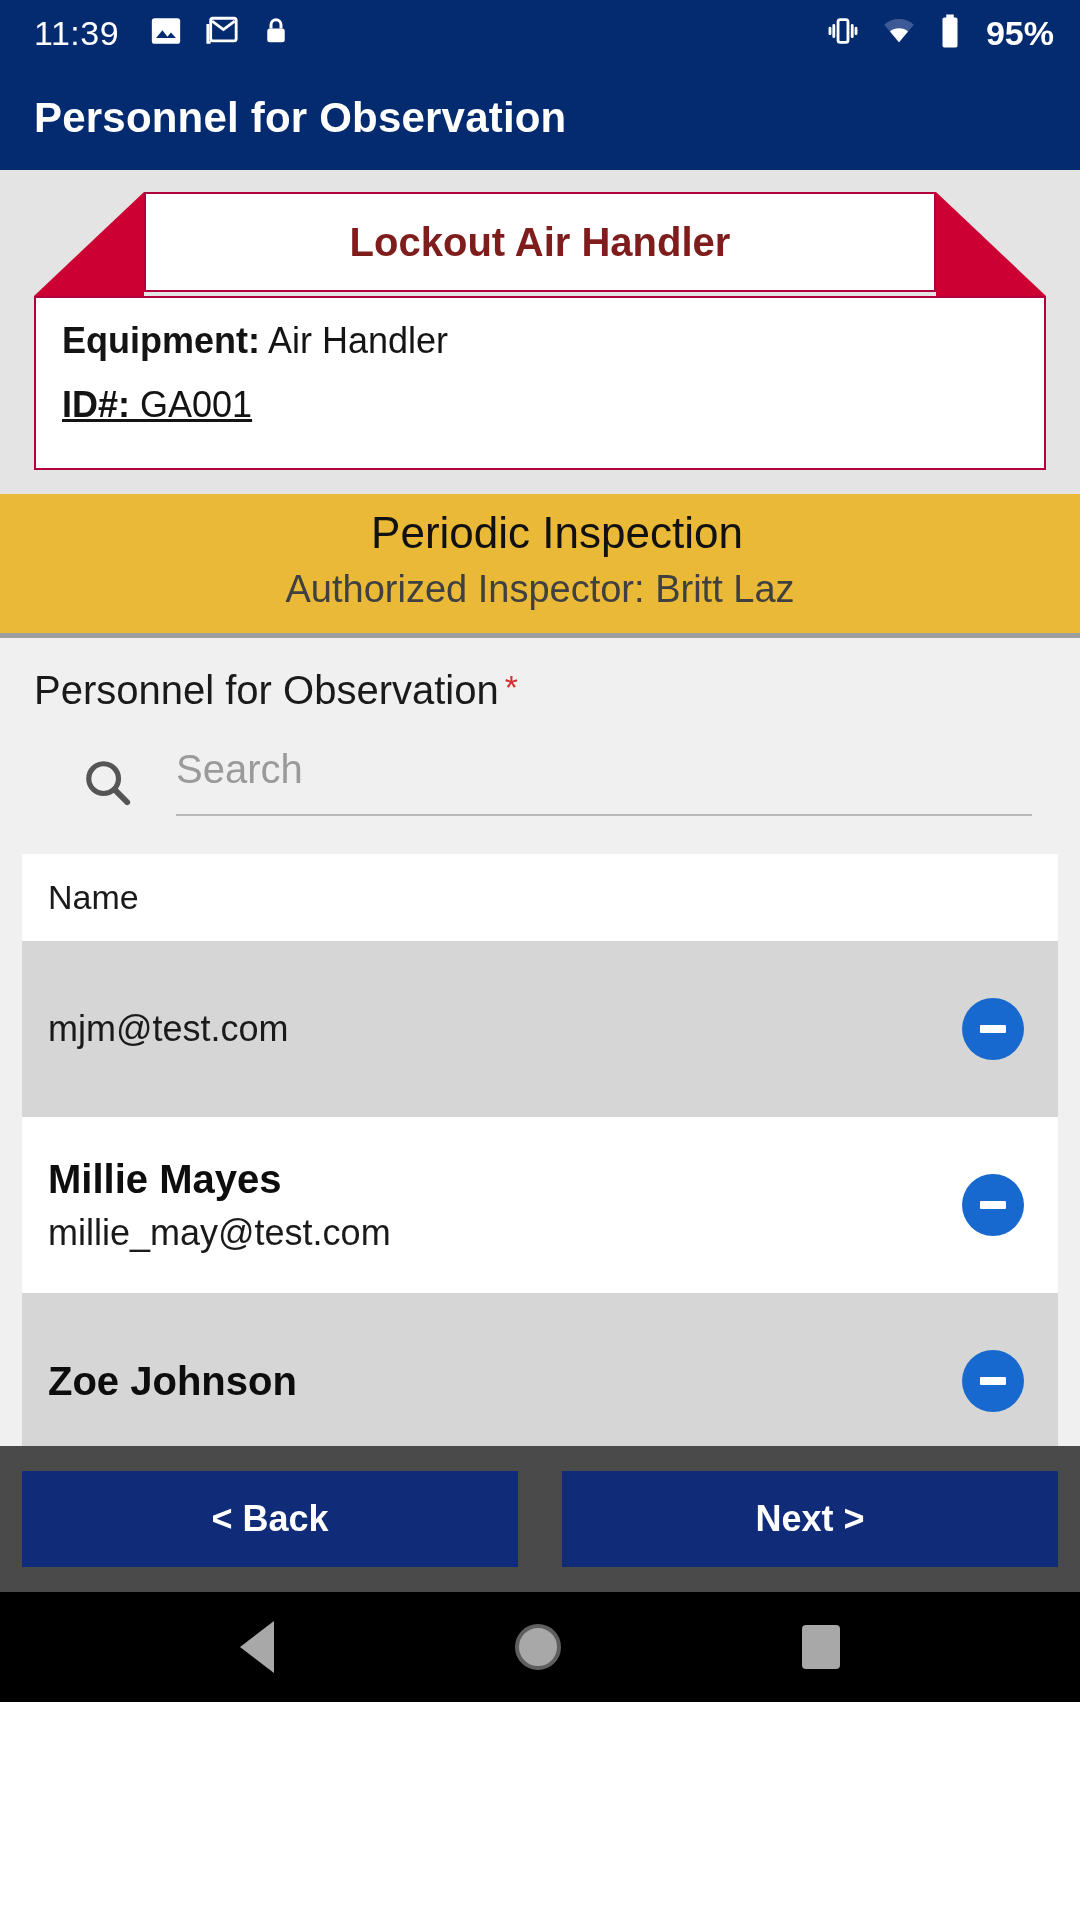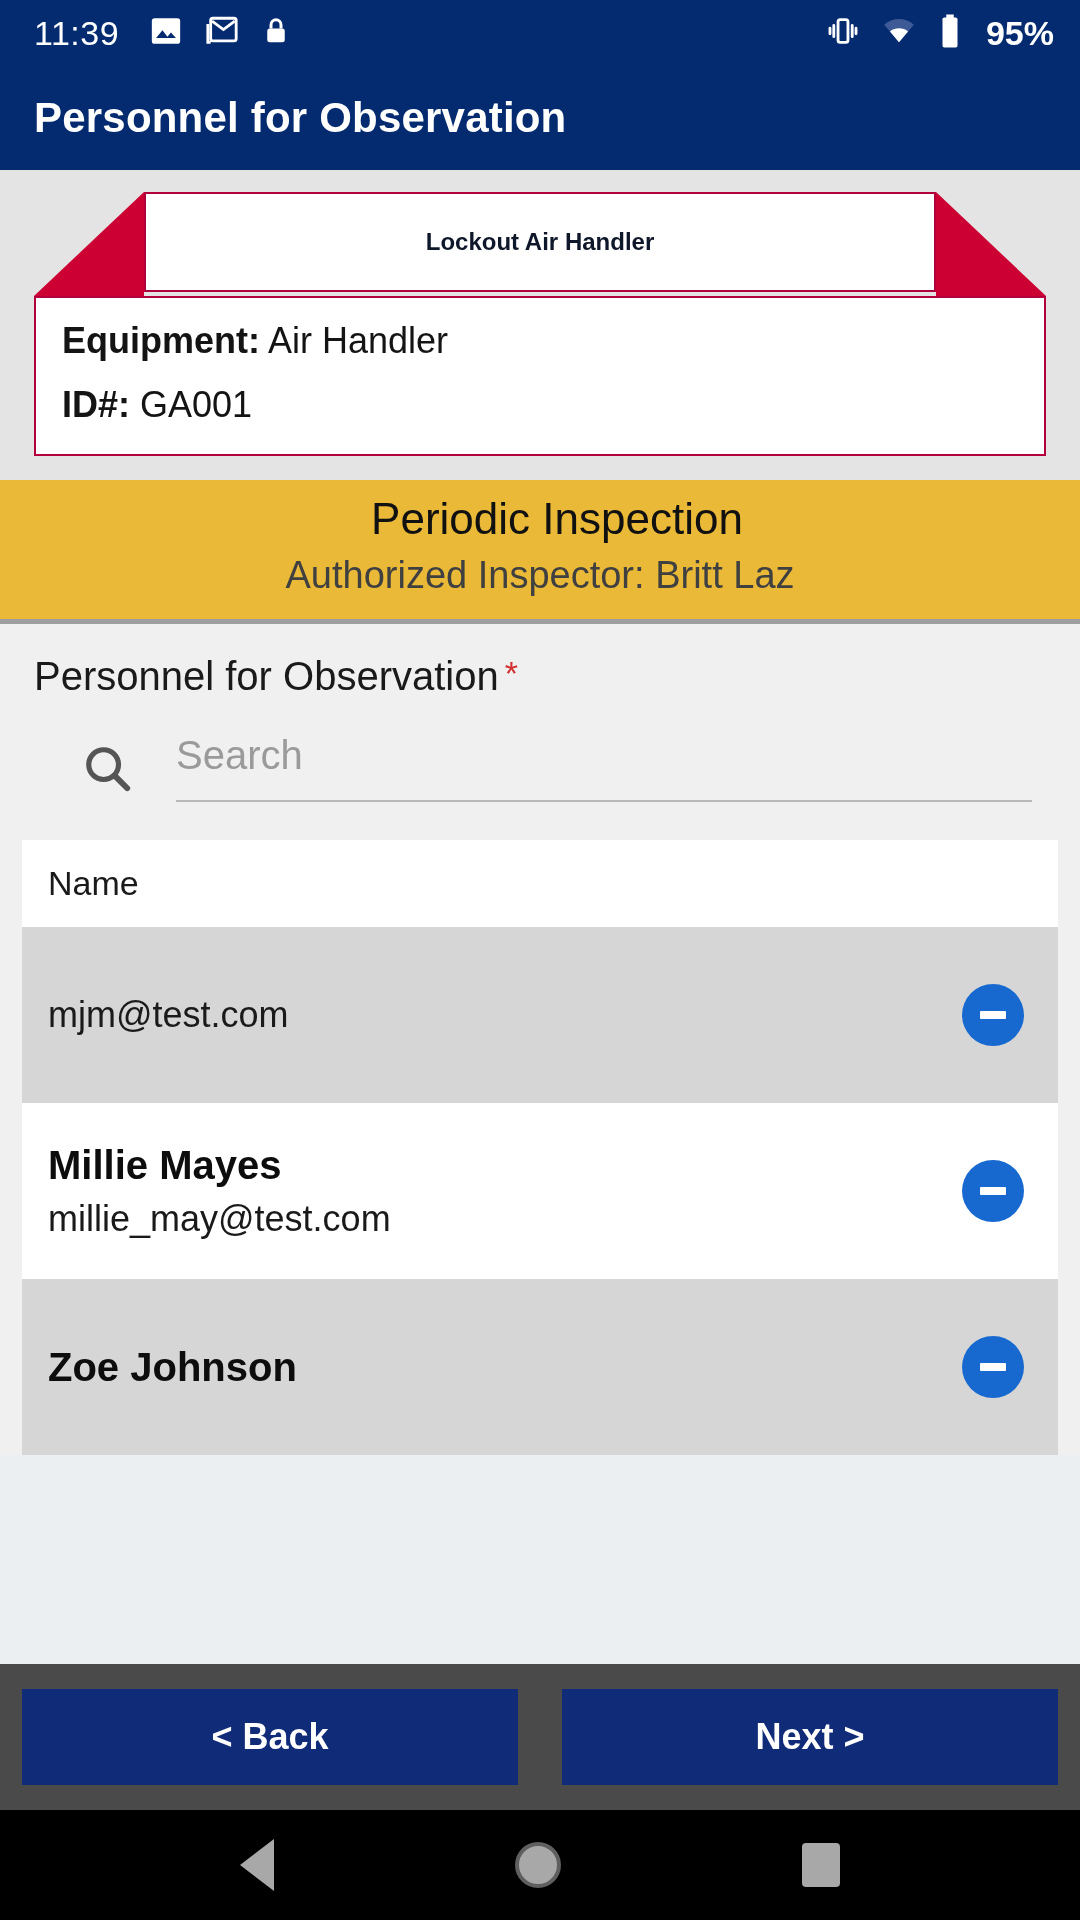--- a/index.html
+++ b/index.html
@@ -2,21 +2,21 @@
 <html><head>
 <meta charset="utf-8">
 <style>
   * { margin:0; padding:0; box-sizing:border-box; }
   html, body {
     width:1080px; height:1920px;
     font-family:"Liberation Sans", sans-serif;
     background:#ffffff;
     overflow:hidden;
   }
-  .screen { position:relative; width:1080px; height:1920px; background:#eceff1; }
+  .screen { position:relative; width:1080px; height:1702px; background:#eceff1; }
 
   
   .statusbar {
     height:66px; background:#042a70;
     display:flex; align-items:center;
     padding:0 26px 0 34px;
     color:#ffffff;
   }
   .sb-time { font-size:34px; font-weight:400; letter-spacing:.5px; }
   .sb-left-icons { display:flex; align-items:center; gap:22px; margin-left:30px; }
@@ -40,28 +40,28 @@
   .ribbon-wing {
     position:absolute; top:0; width:110px; height:104px; background:#cc0033;
   }
   .ribbon-wing.left  { left:0;  clip-path:polygon(100% 0, 100% 100%, 0 100%); }
   .ribbon-wing.right { right:0; clip-path:polygon(0 0, 100% 100%, 0 100%); }
   .ribbon-title {
     position:absolute; left:110px; right:110px; top:0; height:100px;
     background:#ffffff; border:2px solid #b3003c;
     display:flex; align-items:center; justify-content:center;
   }
-  .ribbon-title span { font-size:24px; font-weight:700; color:#0f172a; }
+  .ribbon-title span { font-size:40px; font-weight:700; color:#7f1d1d; }
 
   .equip-box {
     background:#ffffff; border:2px solid #b3003c;
     margin:0 34px 0 34px; padding:22px 12px 26px 26px;
   }
   .equip-line { font-size:36px; color:#141414; margin-bottom:22px; }
-  .equip-line:last-child { margin-bottom:2px; }
+  .equip-line:last-child { margin-bottom:16px;text-decoration:underline; }
   .equip-line b { font-weight:700; }
 
   
   .inspect-banner {
     margin-top:24px; background:#e9b937; padding:14px 0 22px 0;
     text-align:center; border-bottom:5px solid #9e9e9e;
   }
   .inspect-type { font-size:44px; color:#111; margin-bottom:10px;padding-left:34px; }
   .inspect-auth { font-size:38px; color:#404040; }
 

